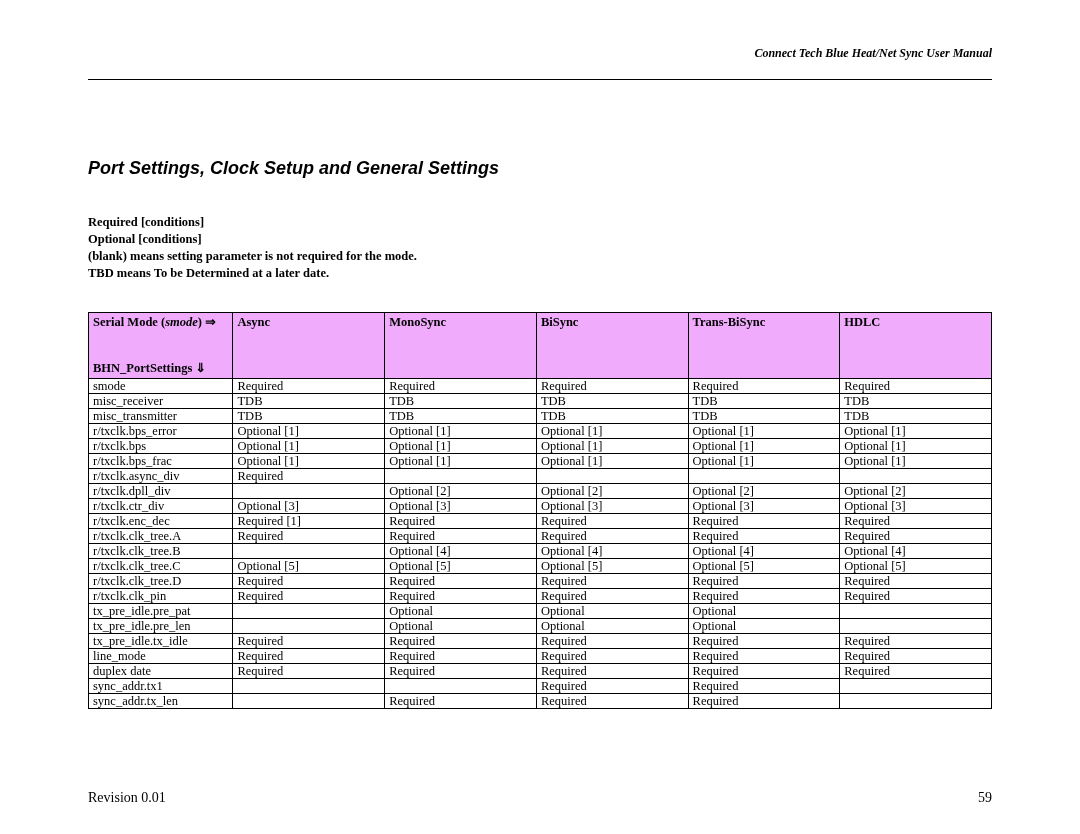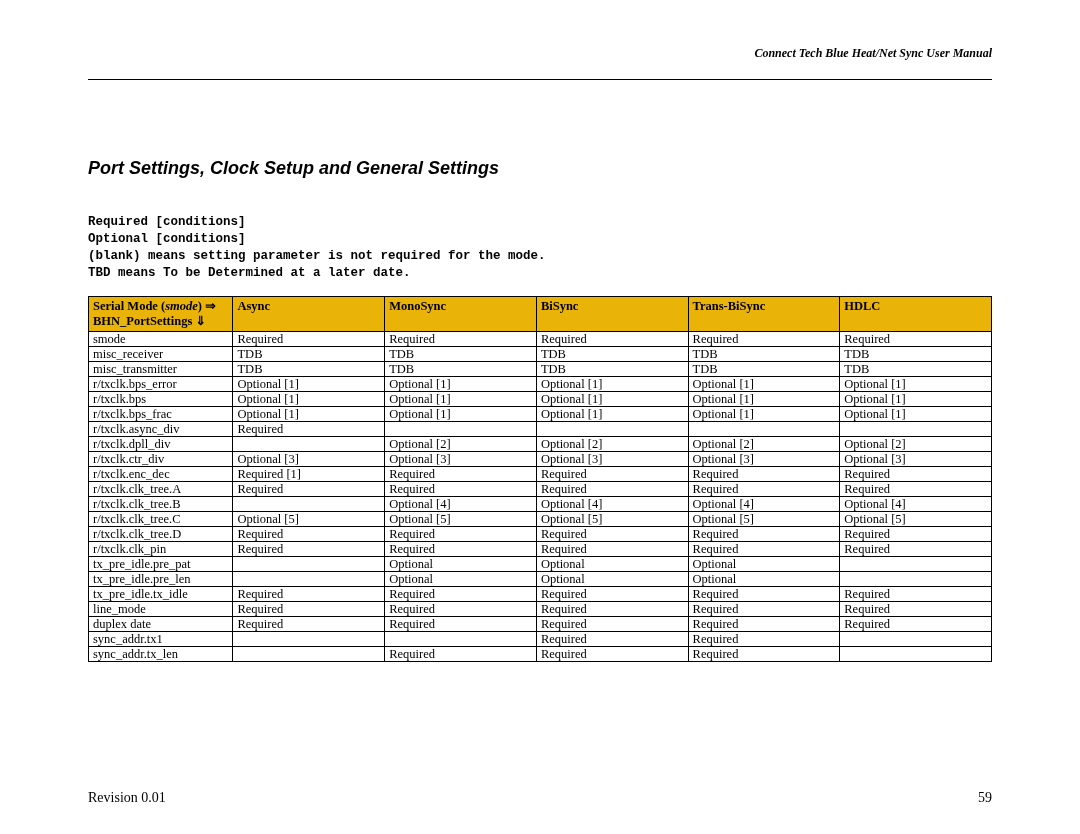--- a/index.html
+++ b/index.html
@@ -34,52 +34,52 @@
     font-style: italic;
     font-weight: bold;
     font-size: 18px;
     margin-top: 78px;
     margin-bottom: 35px;
     font-family: Arial, Helvetica, sans-serif;
   }
   .legend {
     font-size: 12.5px;
     line-height: 1.35;
-    margin-bottom: 14px;
-    font-family: Liberation Mono, monospace;
+    margin-bottom: 30px;
   }
   .legend .b { font-weight: bold; }
   table.settings {
     border-collapse: collapse;
     width: 100%;
     table-layout: fixed;
     font-size: 12.5px;
   }
   table.settings th,
   table.settings td {
     border: 1px solid #000;
     padding: 0px 4px 0px 4px;
     text-align: left;
     vertical-align: top;
     height: 14px;
     line-height: 14px;
     overflow: hidden;
     white-space: nowrap;
   }
   table.settings th {
-    background: #eab308;
+    background: #f0abfc;
     font-weight: bold;
     height: auto;
     line-height: 1.2;
     padding: 2px 4px;
     vertical-align: top;
   }
   table.settings th .sub {
     display: block;
     font-weight: bold;
+    margin-top: 31px;
   }
   col.c0 { width: 16%; }
   col.cx { width: 16.8%; }
   .footer {
     position: absolute;
     left: 88px;
     right: 88px;
     bottom: 28px;
     font-size: 14px;
     display: flex;

